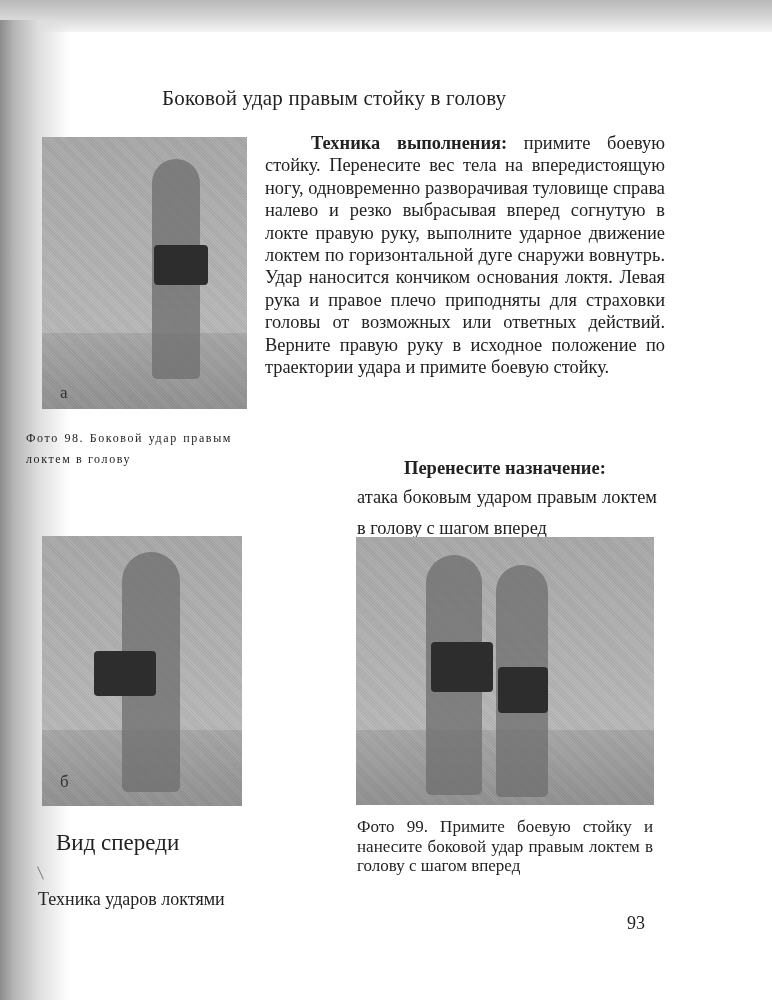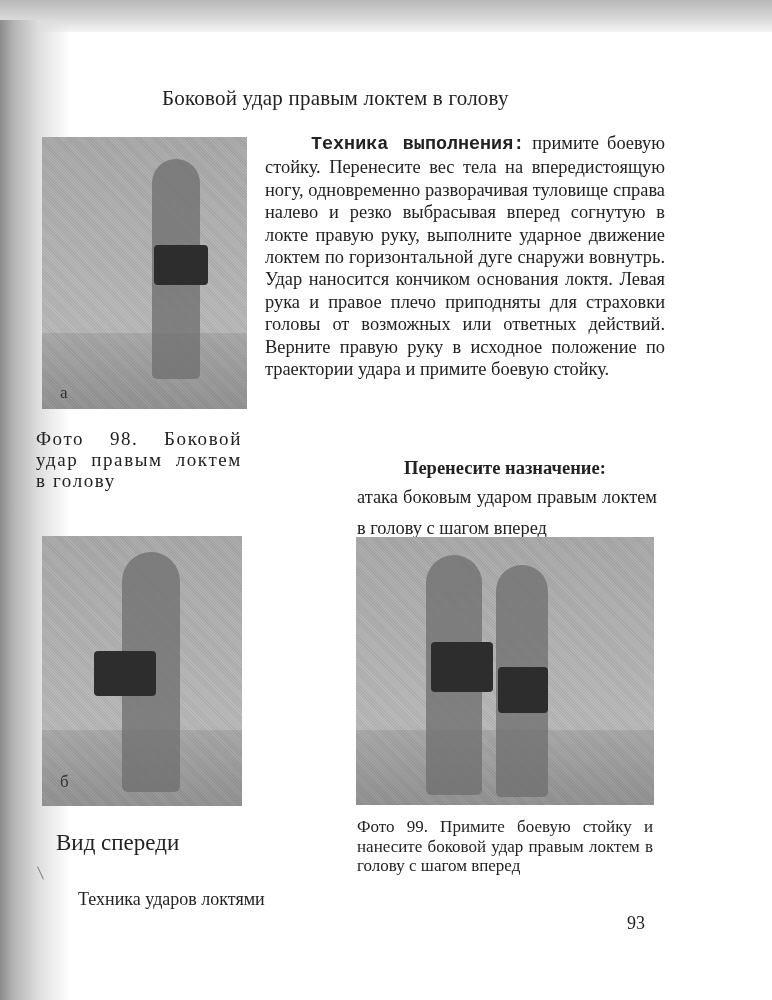--- a/index.html
+++ b/index.html
@@ -27,48 +27,48 @@
       linear-gradient(180deg, #a9a9a9 0%, #b8b8b8 70%, #9f9f9f 100%);
   }
   .photo .floor { position: absolute; left: 0; right: 0; bottom: 0; height: 28%; background: rgba(0,0,0,0.08); }
   .photo .figure { position: absolute; background: #6e6e6e; border-radius: 30px 30px 6px 6px; opacity: 0.75; }
   .photo .shorts { position: absolute; background: #2d2d2d; border-radius: 4px; }
   .photo-label { position: absolute; font-size: 17px; color: #333; }
   .para {
     position: absolute; left: 265px; top: 132px; width: 400px;
     font-size: 18.4px; line-height: 22.4px; text-align: justify;
   }
-  .para b { font-weight: bold; font-family: Liberation Mono, monospace; }
+  .para b { font-weight: bold; }
   .caption98 {
-    position: absolute; left: 36px; top: 428px; width: 206px;
-    font-size: 19px; line-height: 21px; letter-spacing: 1.6px; text-align: justify;
+    position: absolute; left: 26px; top: 428px; width: 206px;
+    font-size: 12px; line-height: 21px; letter-spacing: 1.6px; text-align: justify;
   }
   .tactic-head {
     position: absolute; left: 404px; top: 458px; font-size: 18.5px; font-weight: bold;
   }
   .tactic-body {
     position: absolute; left: 357px; top: 482px; width: 300px;
     font-size: 18.4px; line-height: 31px; text-align: justify;
   }
   .view-front { position: absolute; left: 56px; top: 830px; font-size: 23px; }
   .caption99 {
     position: absolute; left: 357px; top: 817px; width: 296px;
     font-size: 17px; line-height: 19.5px; text-align: justify;
   }
-  .footer-left { position: absolute; left: 38px; top: 889px; font-size: 18px; margin-left: 40px; }
+  .footer-left { position: absolute; left: 38px; top: 889px; font-size: 18px; }
   .footer-right { position: absolute; left: 627px; top: 913px; font-size: 18px; }
   .mark { position: absolute; left: 40px; top: 866px; width: 1px; height: 14px; background: #777; transform: rotate(-25deg); }
 </style>
 </head>
 <body>
 
 <div class="scan-top"></div>
 <div class="scan-left"></div>
 
-<div class="title">Боковой удар правым локтем в голову</div>
+<div class="title">Боковой удар правым стойку в голову</div>
 
 <div class="photo" style="left:42px; top:137px; width:205px; height:272px;">
   <div class="floor"></div>
   <div class="figure" style="left:110px; top:22px; width:48px; height:220px;"></div>
   <div class="shorts" style="left:112px; top:108px; width:54px; height:40px;"></div>
   <div class="photo-label" style="left:18px; top:246px;">а</div>
 </div>
 
 <div class="para">
   <span style="display:inline-block;width:46px;"></span><b>Техника выполнения:</b><span> примите боевую стойку. Перенесите вес тела на впередистоящую ногу, одновременно разворачивая туловище справа налево и резко выбрасывая вперед согнутую в локте правую руку, выполните ударное движение локтем по горизонтальной дуге снаружи вовнутрь. Удар наносится кончиком основания локтя. Левая рука и правое плечо приподняты для страховки головы от возможных или ответных действий. Верните правую руку в исходное положение по траектории удара и примите боевую стойку.</span>

